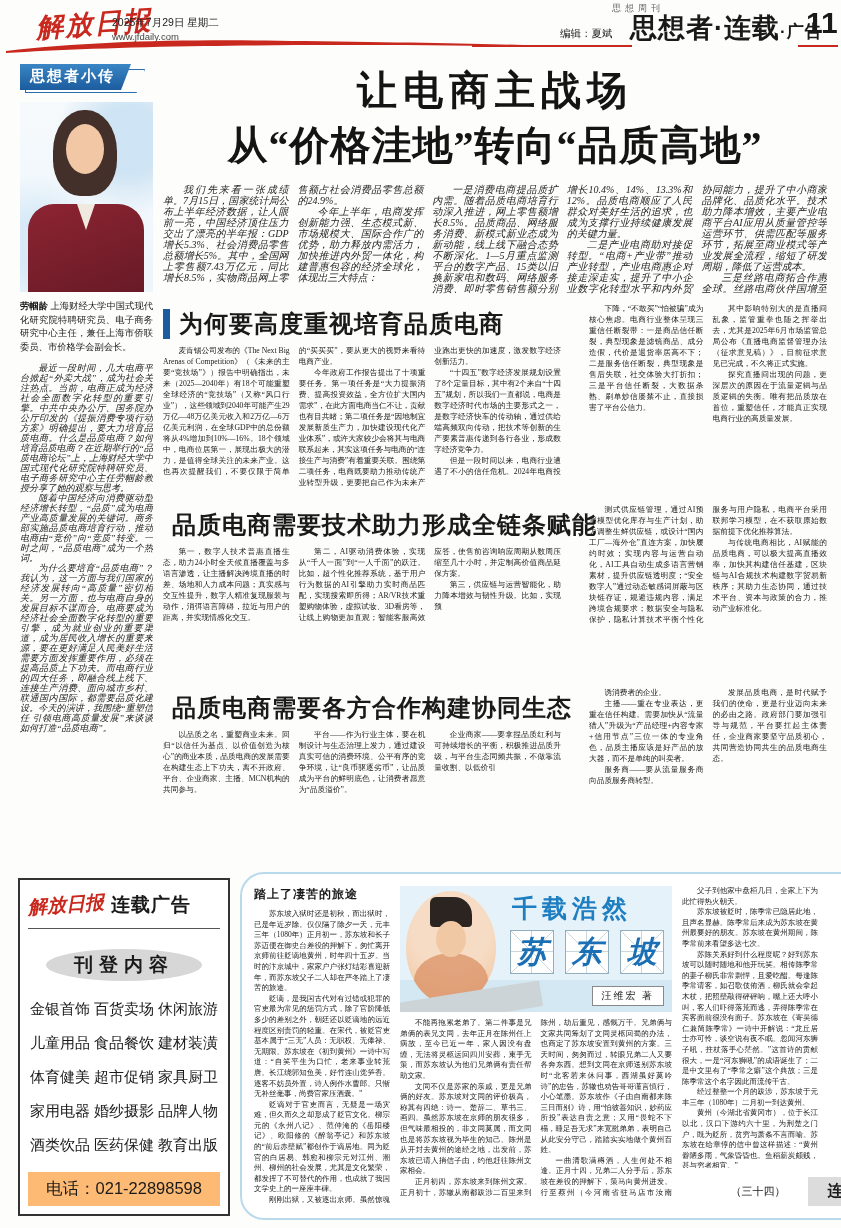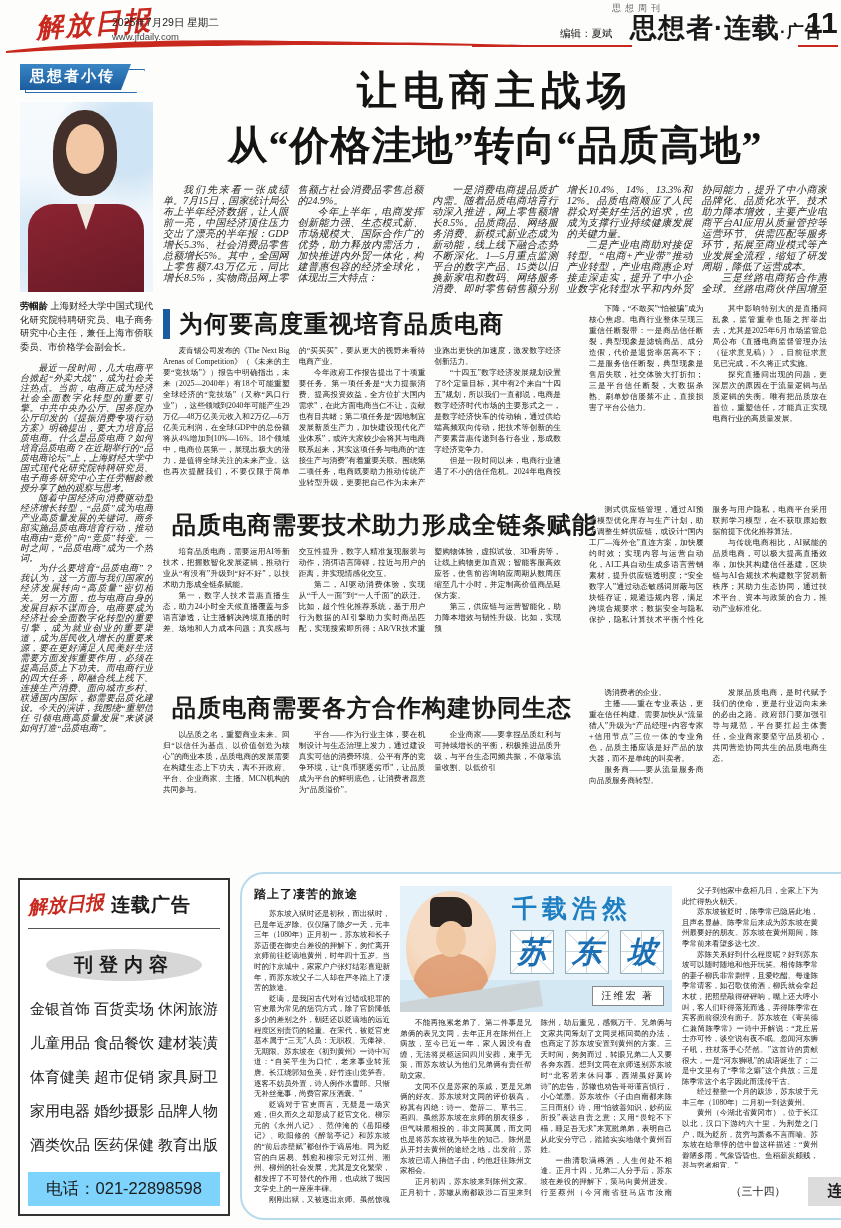--- a/index.html
+++ b/index.html
@@ -74,21 +74,21 @@
   .adbox{position:absolute;left:18px;top:878px;width:212px;height:338px;border:2px solid #333;
          box-sizing:border-box;display:flex;flex-direction:column;padding:4px 8px 8px;background:#fff;}
   .ad-head{display:flex;align-items:center;gap:7px;border-bottom:1.5px solid #555;padding:8px 0 10px;}
   .ad-logo{color:#c8281e;font-size:19px;font-weight:bold;font-style:italic;transform:rotate(-4deg);white-space:nowrap;}
   .ad-label{font-family:"Liberation Sans",sans-serif;font-weight:bold;font-size:19px;letter-spacing:1px;}
   .oval{margin:20px auto 4px;background:#d7d7d7;border-radius:50%;width:156px;height:32px;
         display:flex;align-items:center;justify-content:center;font-weight:bold;font-size:19px;letter-spacing:6px;}
   .cats{flex:1;display:grid;grid-template-columns:repeat(3,1fr);align-content:space-evenly;
         justify-items:center;font-size:15px;}
   .cats span{white-space:nowrap;}
-  .phone{background:#7dd3fc;text-align:center;font-size:16.5px;padding:6px 0;margin-top:2px;
+  .phone{background:#fdba74;text-align:center;font-size:16.5px;padding:6px 0;margin-top:2px;
          font-family:"Liberation Sans",sans-serif;}
 
   
   .serial{position:absolute;left:240px;top:872px;width:690px;height:348px;box-sizing:border-box;
           border:2.5px solid #b9d9ec;border-radius:24px;background:#fff;padding:12px 12px 8px;}
   .serial-row{display:flex;gap:10px;}
   .scol1{width:136px;} .smid{width:272px;} .scol4{width:136px;}
   .serial-title{font-weight:bold;font-size:12px;margin:0 0 6px;letter-spacing:1px;}
   .story{font-size:7.5px;line-height:10.6px;text-align:justify;overflow:hidden;}
   .h-c1{height:296px;} .h-mid{height:186px;} .h-c4{height:282px;}
@@ -199,21 +199,20 @@
       </div>
     </div>
 
     <div class="section s2">
       <div class="sec-left">
         <div class="sec-head">
           <span class="sec-bar"></span>
           <span class="sec-title">品质电商需要技术助力形成全链条赋能</span>
         </div>
         <div class="tcols cols3 sec-body">
-            <p>培育品质电商，需要运用AI等新技术，把握数智化发展逻辑，推动行业从“有没有”升级到“好不好”，以技术助力形成全链条赋能。</p>
             <p>第一，数字人技术普惠直播生态，助力24小时全天候直播覆盖与多语言渗透，让主播解决跨境直播的时差、场地和人力成本问题；真实感与交互性提升，数字人精准复现服装与动作，消弭语言障碍，拉近与用户的距离，并实现情感化交互。</p>
             <p>第二，AI驱动消费体验，实现从“千人一面”到“一人千面”的跃迁。比如，超个性化推荐系统，基于用户行为数据的AI引擎助力实时商品匹配，实现搜索即所得；AR/VR技术重塑购物体验，虚拟试妆、3D看房等，让线上购物更加直观；智能客服高效应答，使售前咨询响应周期从数周压缩至几十小时，并定制高价值商品延保方案。</p>
             <p>第三，供应链与运营智能化，助力降本增效与韧性升级。比如，实现预</p>
           </div>
       </div>
       <div class="sec-right">
         <div class="tcols cols2">
             <p>测式供应链管理，通过AI预测模型优化库存与生产计划，助力调整生鲜供应链，或设计“国内工厂—海外仓”直连方案，加快履约时效；实现内容与运营自动化，AI工具自动生成多语言营销素材，提升供应链透明度；“安全数字人”通过动态敏感词屏蔽与区块链存证，规避违规内容，满足跨境合规要求；数据安全与隐私保护，隐私计算技术平衡个性化服务与用户隐私，电商平台采用联邦学习模型，在不获取原始数据前提下优化推荐算法。</p>
             <p>与传统电商相比，AI赋能的品质电商，可以极大提高直播效率，加快其构建信任基建，区块链与AI合规技术构建数字贸易新秩序；其助力生态协同，通过技术平台、资本与政策的合力，推动产业标准化。</p>
           </div>

